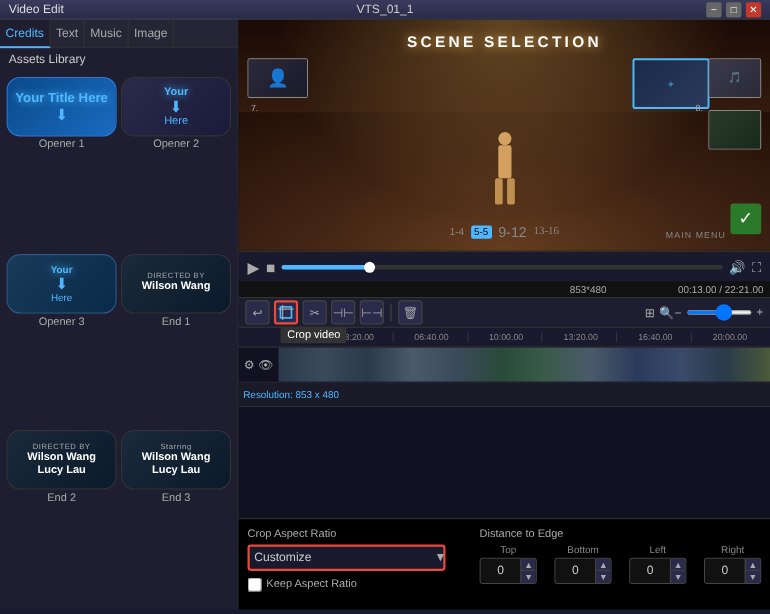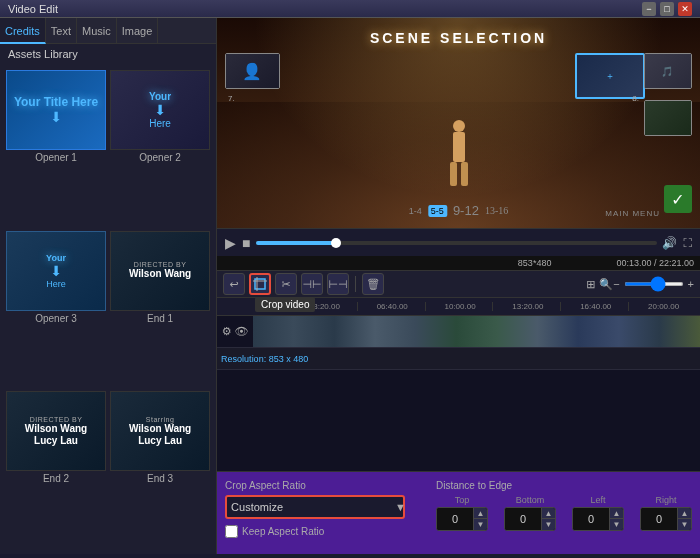--- a/index.html
+++ b/index.html
@@ -35,22 +35,22 @@
     .tab.active { background: #1e1e30; color: #4db8ff; border-bottom: 2px solid #4db8ff; }
 
     
     .assets-label { padding: 4px 8px; font-size: 11px; color: #ccc; background: #1e1e30; }
 
     
     .thumbs-grid { display: grid; grid-template-columns: 1fr 1fr; gap: 4px; padding: 6px; overflow-y: auto; flex: 1; }
     .thumb-item { display: flex; flex-direction: column; align-items: center; cursor: pointer; }
     .thumb-box {
       width: 100%;
-      height: 80px;
-      border-radius: 0;
+      height: 54px;
+      border-radius: 12px;
       display: flex;
       flex-direction: column;
       align-items: center;
       justify-content: center;
       font-size: 10px;
       text-align: center;
       position: relative;
       overflow: hidden;
     }
     .thumb-box.opener1 { background: linear-gradient(135deg, #0a4a8a, #1a6abf); border: 1px solid #2a7adf; }
@@ -190,21 +190,21 @@
     .track-container { flex: 1; display: flex; flex-direction: column; overflow: hidden; }
     .track-row { display: flex; align-items: center; height: 32px; border-bottom: 1px solid #2a2a3a; }
     .track-icons { width: 36px; display: flex; align-items: center; justify-content: center; gap: 3px; padding: 0 4px; }
     .track-icon { color: #aaa; font-size: 11px; cursor: pointer; }
     .track-content { flex: 1; height: 100%; overflow: hidden; position: relative; background: #111; }
     .video-strip { height: 100%; background: linear-gradient(to right, #2a3a4a, #3a4a5a, #2a3a4a, #4a5a6a, #3a4a5a, #2a4a3a, #3a5a4a, #4a5a6a, #2a3a5a, #3a4a6a, #2a3a4a, #4a5a3a); }
     .track-label-row { display: flex; align-items: center; height: 22px; background: #1a1a28; border-bottom: 1px solid #2a2a3a; padding-left: 4px; }
     .track-label { font-size: 9px; color: #4db8ff; text-align: right; }
 
     
-    .bottom-controls { background: #4c1d95; padding: 8px; border-top: 1px solid #333; }
+    .bottom-controls { background: #000000; padding: 8px; border-top: 1px solid #333; }
     .crop-section { margin-bottom: 8px; }
     .section-label { font-size: 10px; color: #aaa; margin-bottom: 4px; }
     .crop-select-row { display: flex; align-items: center; gap: 8px; margin-bottom: 6px; }
     .crop-select {
       width: 180px; height: 24px;
       background: #1a1a2e;
       border: 2px solid #e74c3c;
       border-radius: 3px;
       color: #ccc;
       font-size: 11px;
@@ -244,20 +244,21 @@
       border: 1px solid #888;
       background: #222;
       border-radius: 2px;
     }
   </style>
 </head>
 <body>
 
 <div class="title-bar">
   <span class="title-bar-left">Video Edit</span>
+  <span class="title-bar-center">VTS_01_1</span>
   <div class="title-bar-controls">
     <button class="title-btn min">−</button>
     <button class="title-btn max">□</button>
     <button class="title-btn close">✕</button>
   </div>
 </div>
 
 <div class="main-container">
 
   <div class="left-panel">

